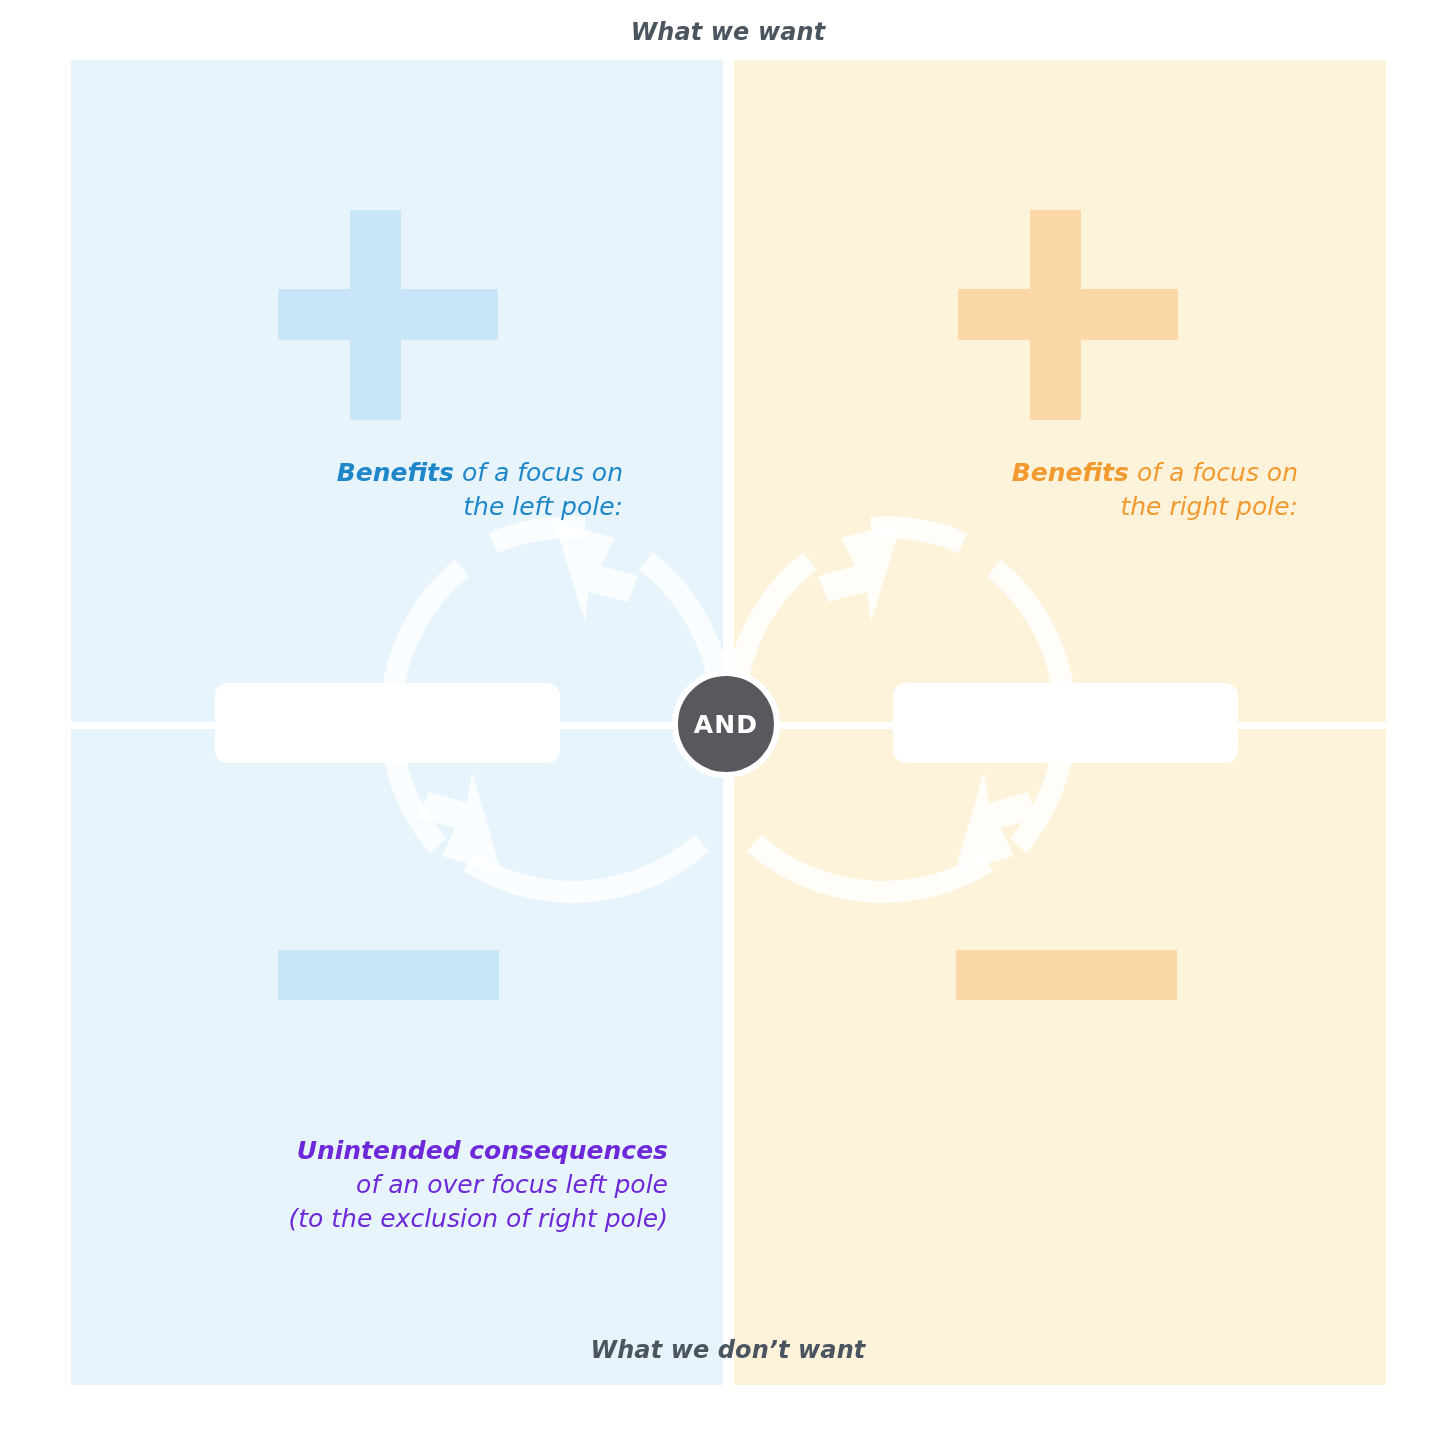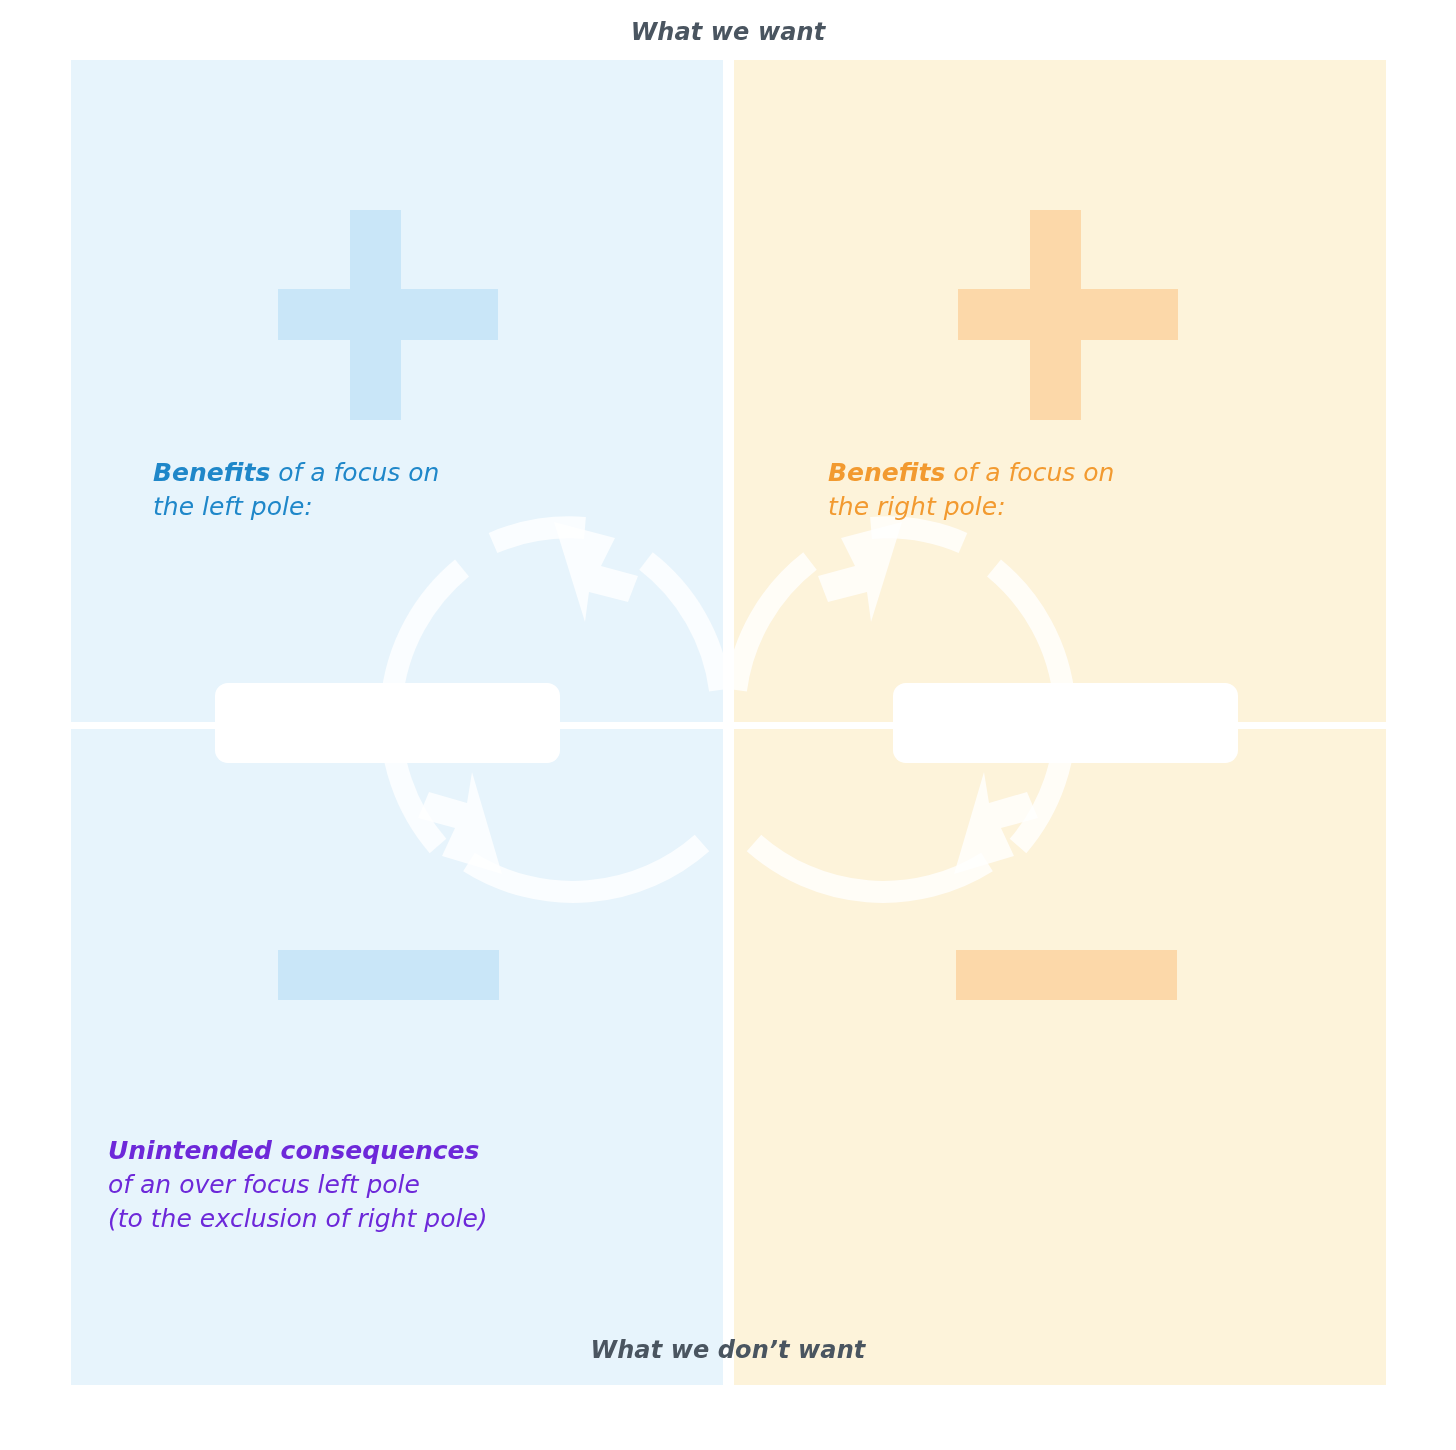--- a/index.html
+++ b/index.html
@@ -85,21 +85,21 @@
     position: absolute;
     width: 221px;
     height: 50px;
   }
   #minus-left  { left: 278px; top: 950px; background: #c9e6f8; }
   #minus-right { left: 956px; top: 950px; background: #fcd8a9; }
 
   
   .quad-label {
     position: absolute;
-    text-align: left;
+    text-align: right;
     font-family: "DejaVu Sans", sans-serif;
     font-style: italic;
     font-size: 25px;
     line-height: 34px;
     white-space: pre-line;
   }
   .quad-label .lead {
     font-weight: 700;
   }
   #label-tl, #label-tr { top: 456px; width: 470px; }
@@ -248,16 +248,19 @@
 the right pole:</span></div>
 
   <div class="quad-label" id="label-bl"><span class="lead">Unintended consequences</span>
       <span>of an over focus left pole
 (to the exclusion of right pole)</span></div>
 
 
   <div class="entry-box" id="entry-left"></div>
   <div class="entry-box" id="entry-right"></div>
 
+  <div id="and-node">
+    <span id="and-label">AND</span>
+  </div>
 
   <div class="edge-caption" id="caption-bottom">What we don’t want</div>
 
 </div>
 
 </body></html>

